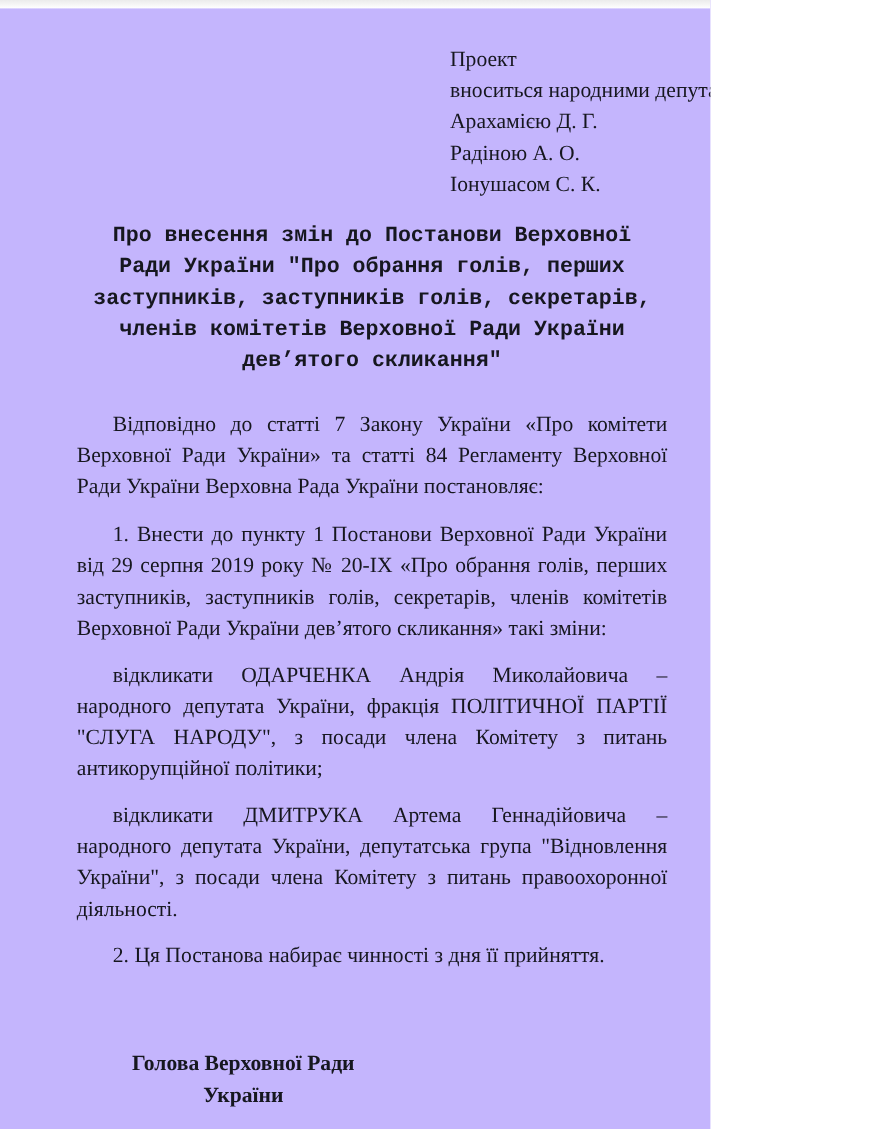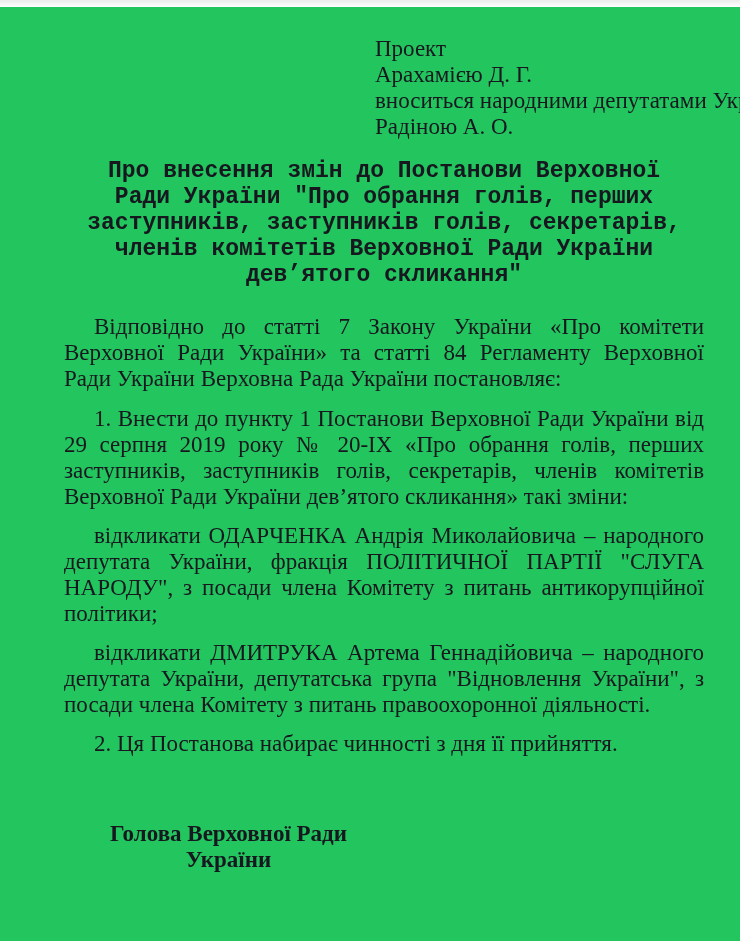--- a/index.html
+++ b/index.html
@@ -2,26 +2,26 @@
 <html><head>
 <meta charset="utf-8">
 <style>
   html, body {
     margin: 0;
     padding: 0;
     background: #ffffff;
   }
   .page {
     position: relative;
-    width: 740px;
+    width: 592px;
     height: 941px;
-    background: #22c55e;
+    background: #c4b5fd;
     overflow: hidden;
     font-family: "Liberation Serif", "DejaVu Serif", serif;
-    font-size: 23px;
+    font-size: 18px;
     line-height: 26px;
     color: #16171f;
     box-sizing: border-box;
   }
   .top-shade {
     position: absolute;
     top: 0; left: 0; right: 0;
     height: 7px;
     background: linear-gradient(#ebebeb, #ffffff);
     pointer-events: none;
@@ -80,23 +80,24 @@
 </head>
 <body>
 
 <div class="page">
   <div class="top-shade"></div>
 
   <div class="content">
 
     <div class="header-block">
       <div class="header-line">Проект</div>
+      <div class="header-line">вноситься народними депутатами України</div>
       <div class="header-line">Арахамією Д. Г.</div>
-      <div class="header-line">вноситься народними депутатами України</div>
       <div class="header-line">Радіною А. О.</div>
+      <div class="header-line">Іонушасом С. К.</div>
     </div>
 
 
     <div class="doc-title">Про внесення змін до Постанови Верховної Ради України "Про обрання голів, перших заступників, заступників голів, секретарів, членів комітетів Верховної Ради України дев’ятого скликання"</div>
 
     <div class="body-text">
       <p class="p-intro">Відповідно до статті 7 Закону України «Про комітети Верховної Ради України» та статті 84 Регламенту Верховної Ради України Верховна Рада України постановляє:</p>
       <p class="p-item1">1. Внести до пункту 1 Постанови Верховної Ради України від 29 серпня 2019 року № 20-IX «Про обрання голів, перших заступників, заступників голів, секретарів, членів комітетів Верховної Ради України дев’ятого скликання» такі зміни:</p>
       <p class="p-recall1">відкликати ОДАРЧЕНКА Андрія Миколайовича – народного депутата України, фракція ПОЛІТИЧНОЇ ПАРТІЇ "СЛУГА НАРОДУ", з посади члена Комітету з питань антикорупційної політики;</p>
       <p class="p-recall2">відкликати ДМИТРУКА Артема Геннадійовича – народного депутата України, депутатська група "Відновлення України", з посади члена Комітету з питань правоохоронної діяльності.</p>

